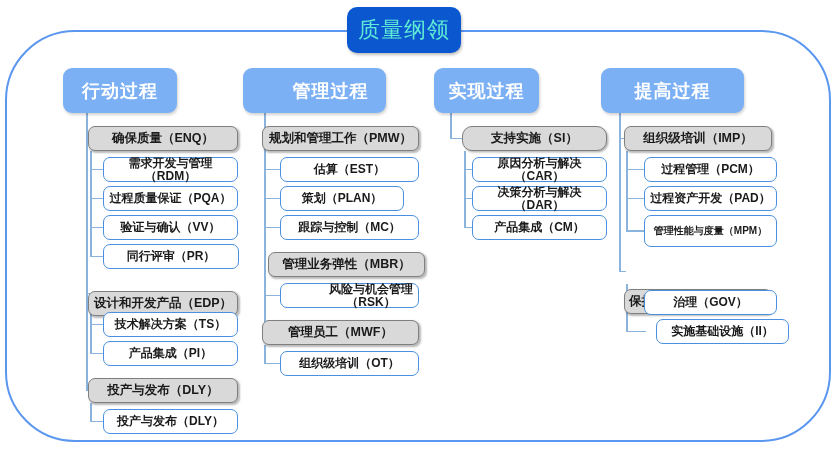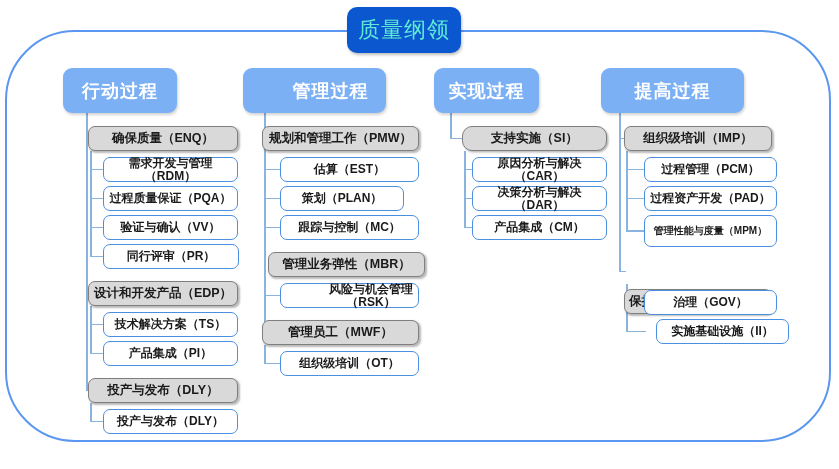--- a/index.html
+++ b/index.html
@@ -75,21 +75,21 @@
       <div class="hline" style="left: 86px; top: 137.7px; width: 4px;"></div>
       <div class="lbox" style="left: 103px; top: 157px; width: 135px; height: 25px;">需求开发与管理（RDM）</div>
       <div class="hline" style="left: 90px; top: 168.7px; width: 15px;"></div>
       <div class="lbox" style="left: 103px; top: 186px; width: 135px; height: 25px;">过程质量保证（PQA）</div>
       <div class="hline" style="left: 90px; top: 197.7px; width: 15px;"></div>
       <div class="lbox" style="left: 103px; top: 215px; width: 135px; height: 25px;">验证与确认（VV）</div>
       <div class="hline" style="left: 90px; top: 226.7px; width: 15px;"></div>
       <div class="lbox" style="left: 103px; top: 244px; width: 136px; height: 25px;">同行评审（PR）</div>
       <div class="hline" style="left: 90px; top: 255.7px; width: 15px;"></div>
       <div class="vline" style="left: 90px; top: 151px; height: 105.5px;"></div>
-      <div class="gbox" style="left: 88px; top: 281px; width: 150px;">设计和开发产品（EDP）</div>
+      <div class="gbox" style="left: 88px; top: 291px; width: 150px;">设计和开发产品（EDP）</div>
       <div class="hline" style="left: 86px; top: 292.7px; width: 4px;"></div>
       <div class="lbox" style="left: 103px; top: 312px; width: 135px; height: 25px;">技术解决方案（TS）</div>
       <div class="hline" style="left: 90px; top: 323.7px; width: 15px;"></div>
       <div class="lbox" style="left: 103px; top: 341px; width: 135px; height: 25px;">产品集成（PI）</div>
       <div class="hline" style="left: 90px; top: 352.7px; width: 15px;"></div>
       <div class="vline" style="left: 90px; top: 306px; height: 47.5px;"></div>
       <div class="gbox" style="left: 88px; top: 378px; width: 150px;">投产与发布（DLY）</div>
       <div class="hline" style="left: 86px; top: 389.7px; width: 4px;"></div>
       <div class="lbox" style="left: 103px; top: 409px; width: 135px; height: 25px;">投产与发布（DLY）</div>
       <div class="hline" style="left: 90px; top: 420.7px; width: 15px;"></div>

